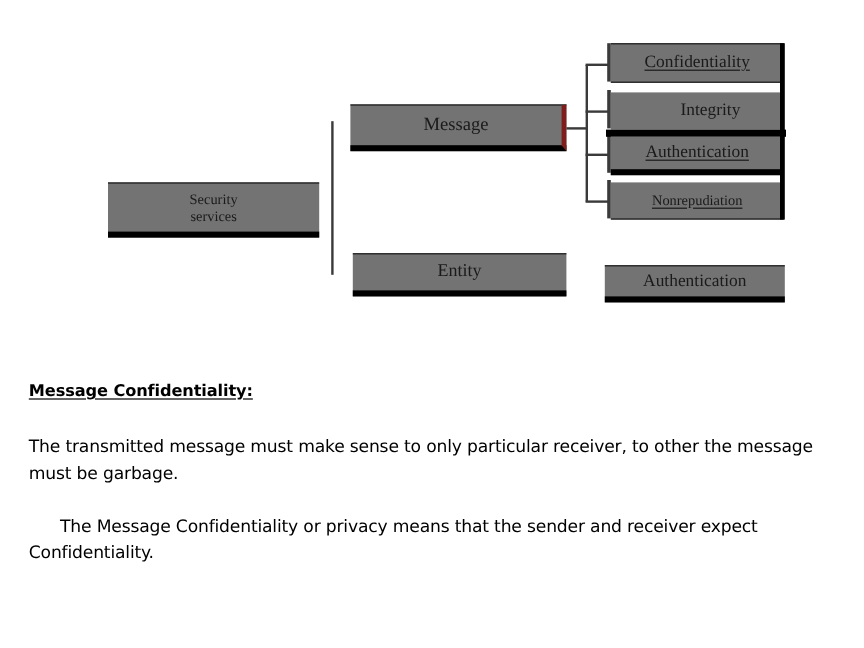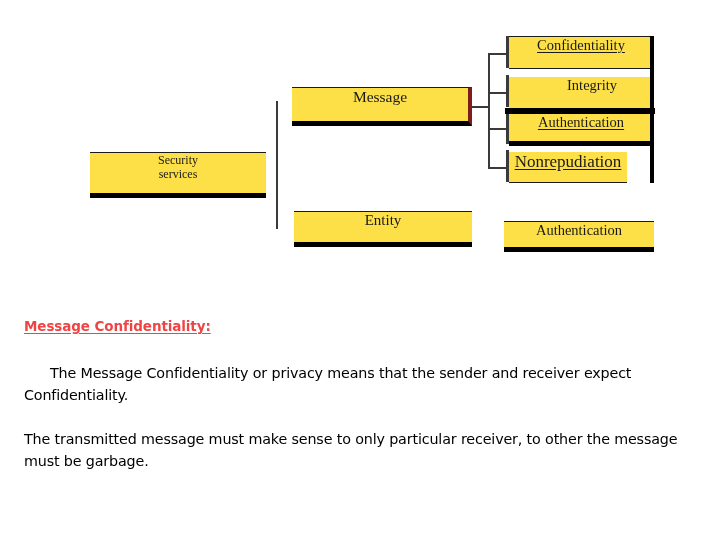--- a/index.html
+++ b/index.html
@@ -31,26 +31,26 @@
     position: absolute;
     left: 0; top: 0;
     width: 720px;
     height: 300px;
   }
 
   
   .plate {
     position: absolute;
     box-sizing: border-box;
-    background: #fde047;
+    background: #737373;
     font-family: "Liberation Serif", "DejaVu Serif", serif;
     color: #1a1a1a;
     text-align: center;
     display: flex;
-    align-items: flex-start;
+    align-items: center;
     justify-content: center;
     line-height: 1.18;
     border-top: 1.6px solid #1a1a1a;
     border-bottom: 5px solid #000000;
     white-space: pre-line;
   }
   .plate .txt {
     display: inline-block;
     padding: 0 2px;
   }
@@ -86,21 +86,21 @@
     left: 24px;
     top: 318px;
     width: 672px;
   }
   .heading {
     font-family: "DejaVu Sans", "Liberation Sans", sans-serif;
     font-size: 13.5px;
     font-weight: bold;
     text-decoration: underline;
     text-underline-offset: 2px;
-    color: #ef4444;
+    color: #000000;
     margin: 0 0 28px 0;
     letter-spacing: -0.1px;
   }
   .para {
     font-family: "DejaVu Sans", "Liberation Sans", sans-serif;
     font-size: 14.3px;
     font-weight: normal;
     color: #000000;
     margin: 0 0 22px 0;
     line-height: 1.55;
@@ -147,39 +147,39 @@
 
     <div class="plate nobot" style="left:509px; top:77px; width:144px; height:31px; font-size:14.5px; border-top:none;">
       <span class="txt">Integrity</span>
     </div>
     <div class="hline heavy" style="left:505px; top:108px; width:150px; height:6px;"></div>
 
     <div class="plate ul" style="left:509px; top:114px; width:144px; height:32px; font-size:14.5px; border-top:none;">
       <span class="txt">Authentication</span>
     </div>
 
-    <div class="plate ul thinbot" style="left:509px; top:152px; width:118px; height:31px; font-size:17px; border-top:none;">
+    <div class="plate ul thinbot" style="left:509px; top:152px; width:144px; height:31px; font-size:12px; border-top:none;">
       <span class="txt">Nonrepudiation</span>
     </div>
 
     <div class="vline heavy" style="left:650px; top:36px; width:4px; height:147px;"></div>
 
     <div class="plate" style="left:294px; top:211px; width:178px; height:36px; font-size:15px;">
       <span class="txt">Entity</span>
     </div>
 
     <div class="plate" style="left:504px; top:221px; width:150px; height:31px; font-size:14.5px;">
       <span class="txt">Authentication</span>
     </div>
 
   </div>
 
   <div id="body-copy">
 
     <div class="heading">Message Confidentiality:</div>
 
+    <p class="para lead"><span>The transmitted message must make sense to only particular receiver, to other the message must be garbage.</span></p>
+
     <p class="para"><span class="indent"></span><span>The Message Confidentiality or privacy means that the sender and receiver expect Confidentiality.</span></p>
-
-    <p class="para lead"><span>The transmitted message must make sense to only particular receiver, to other the message must be garbage.</span></p>
 
   </div>
 
 </div>
 
 </body></html>

